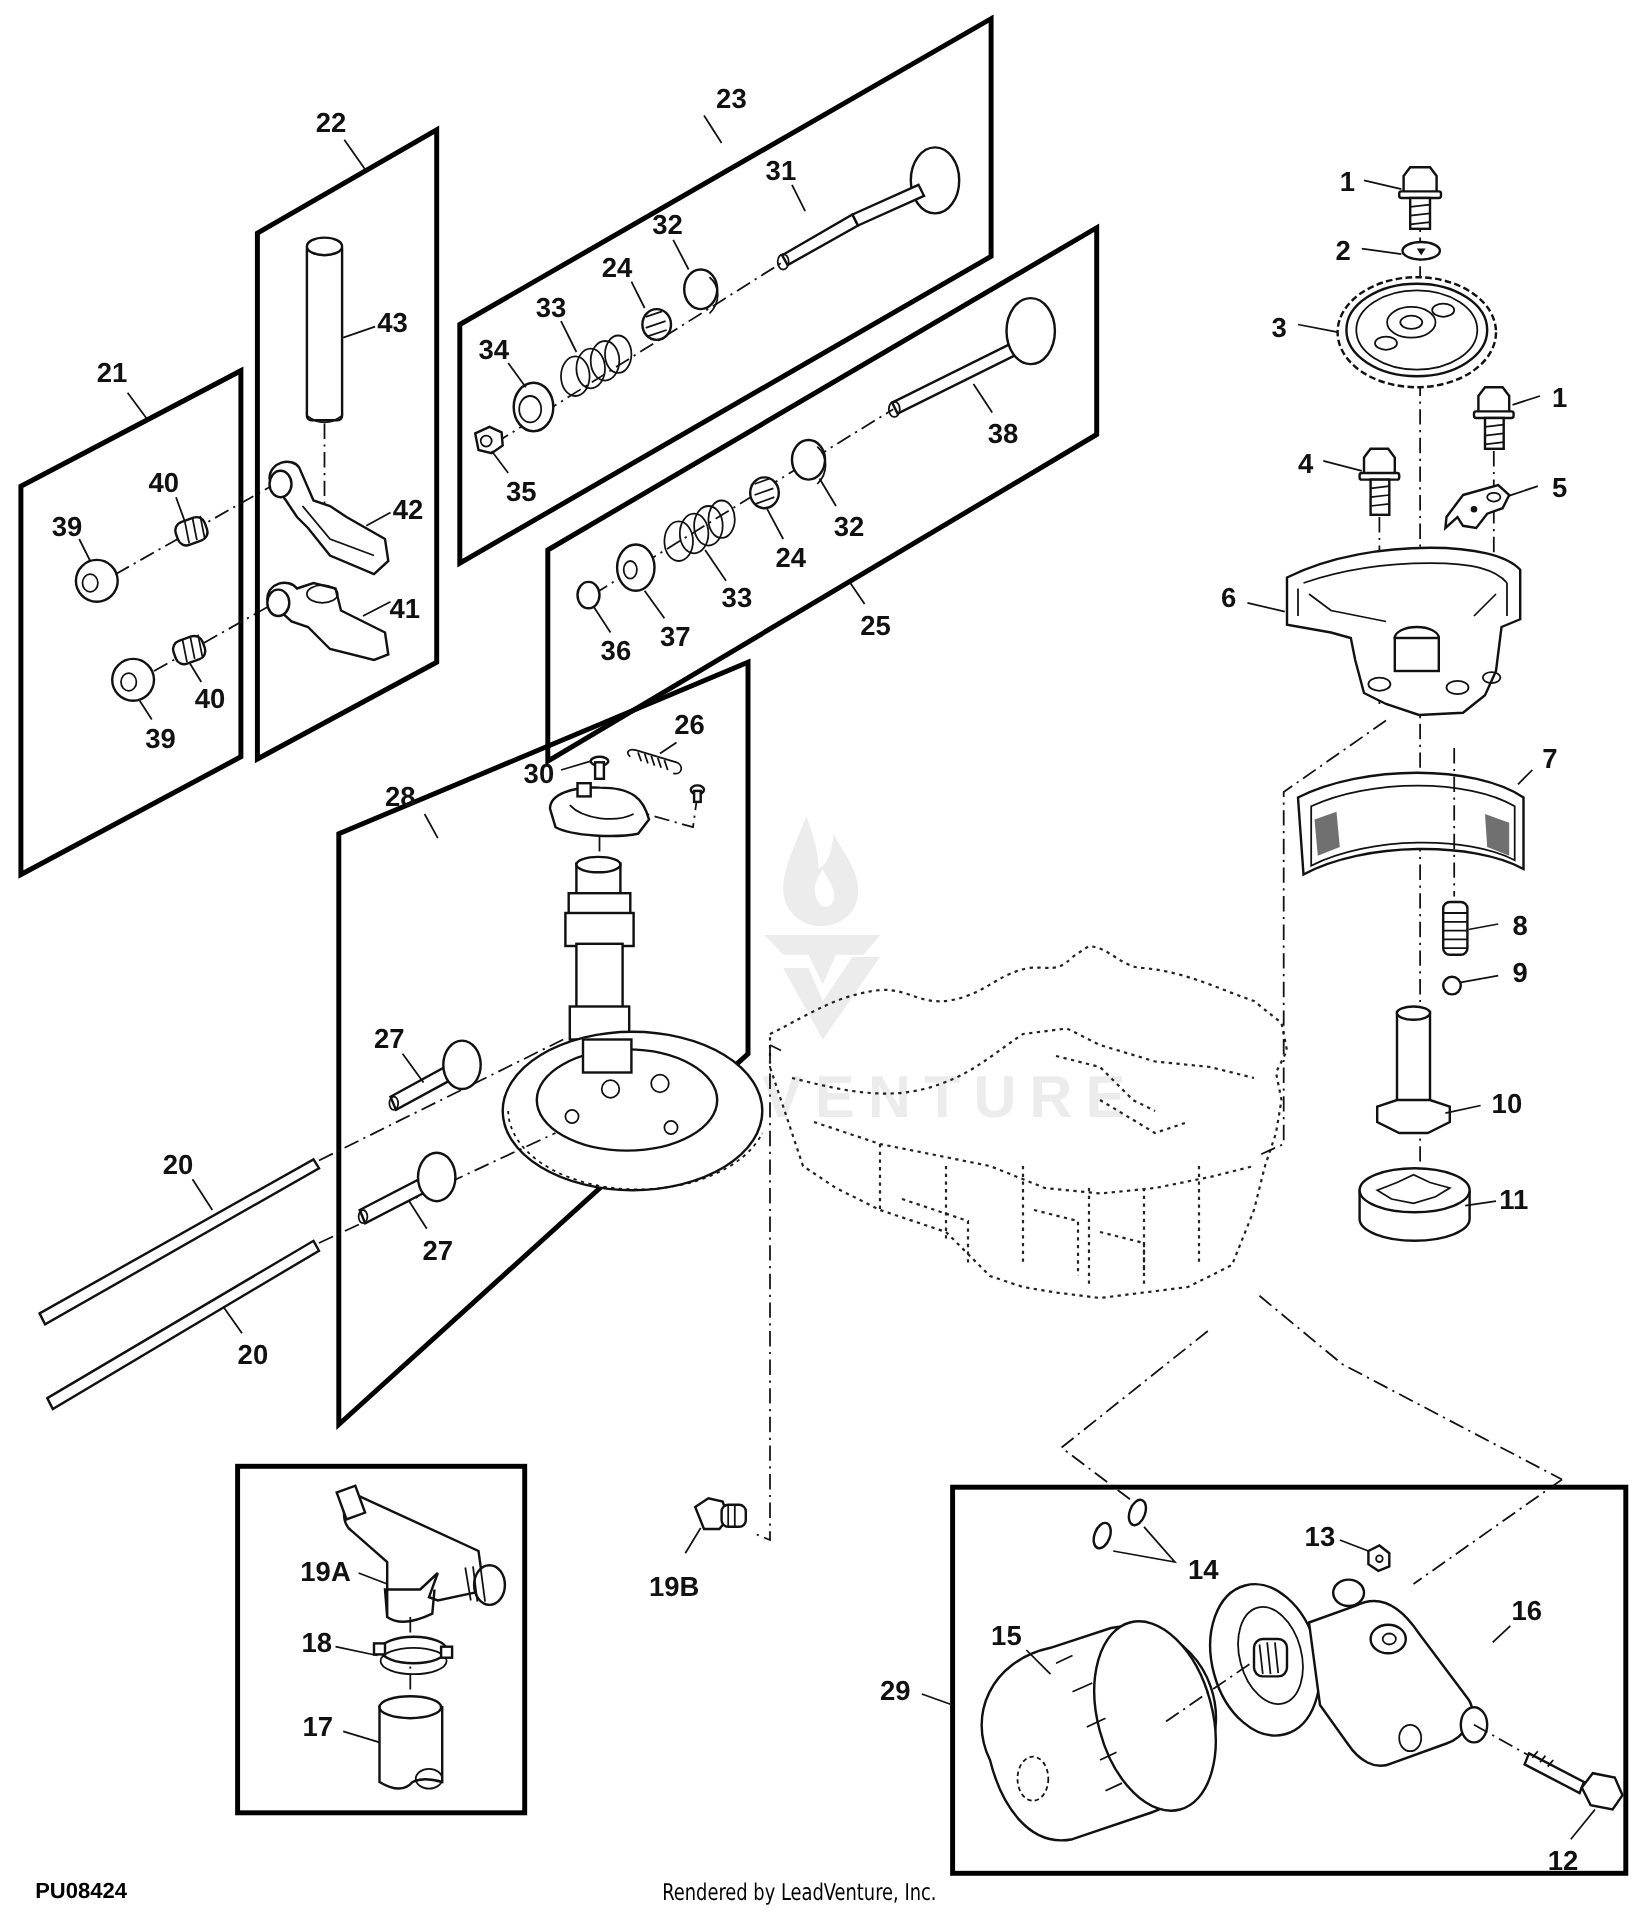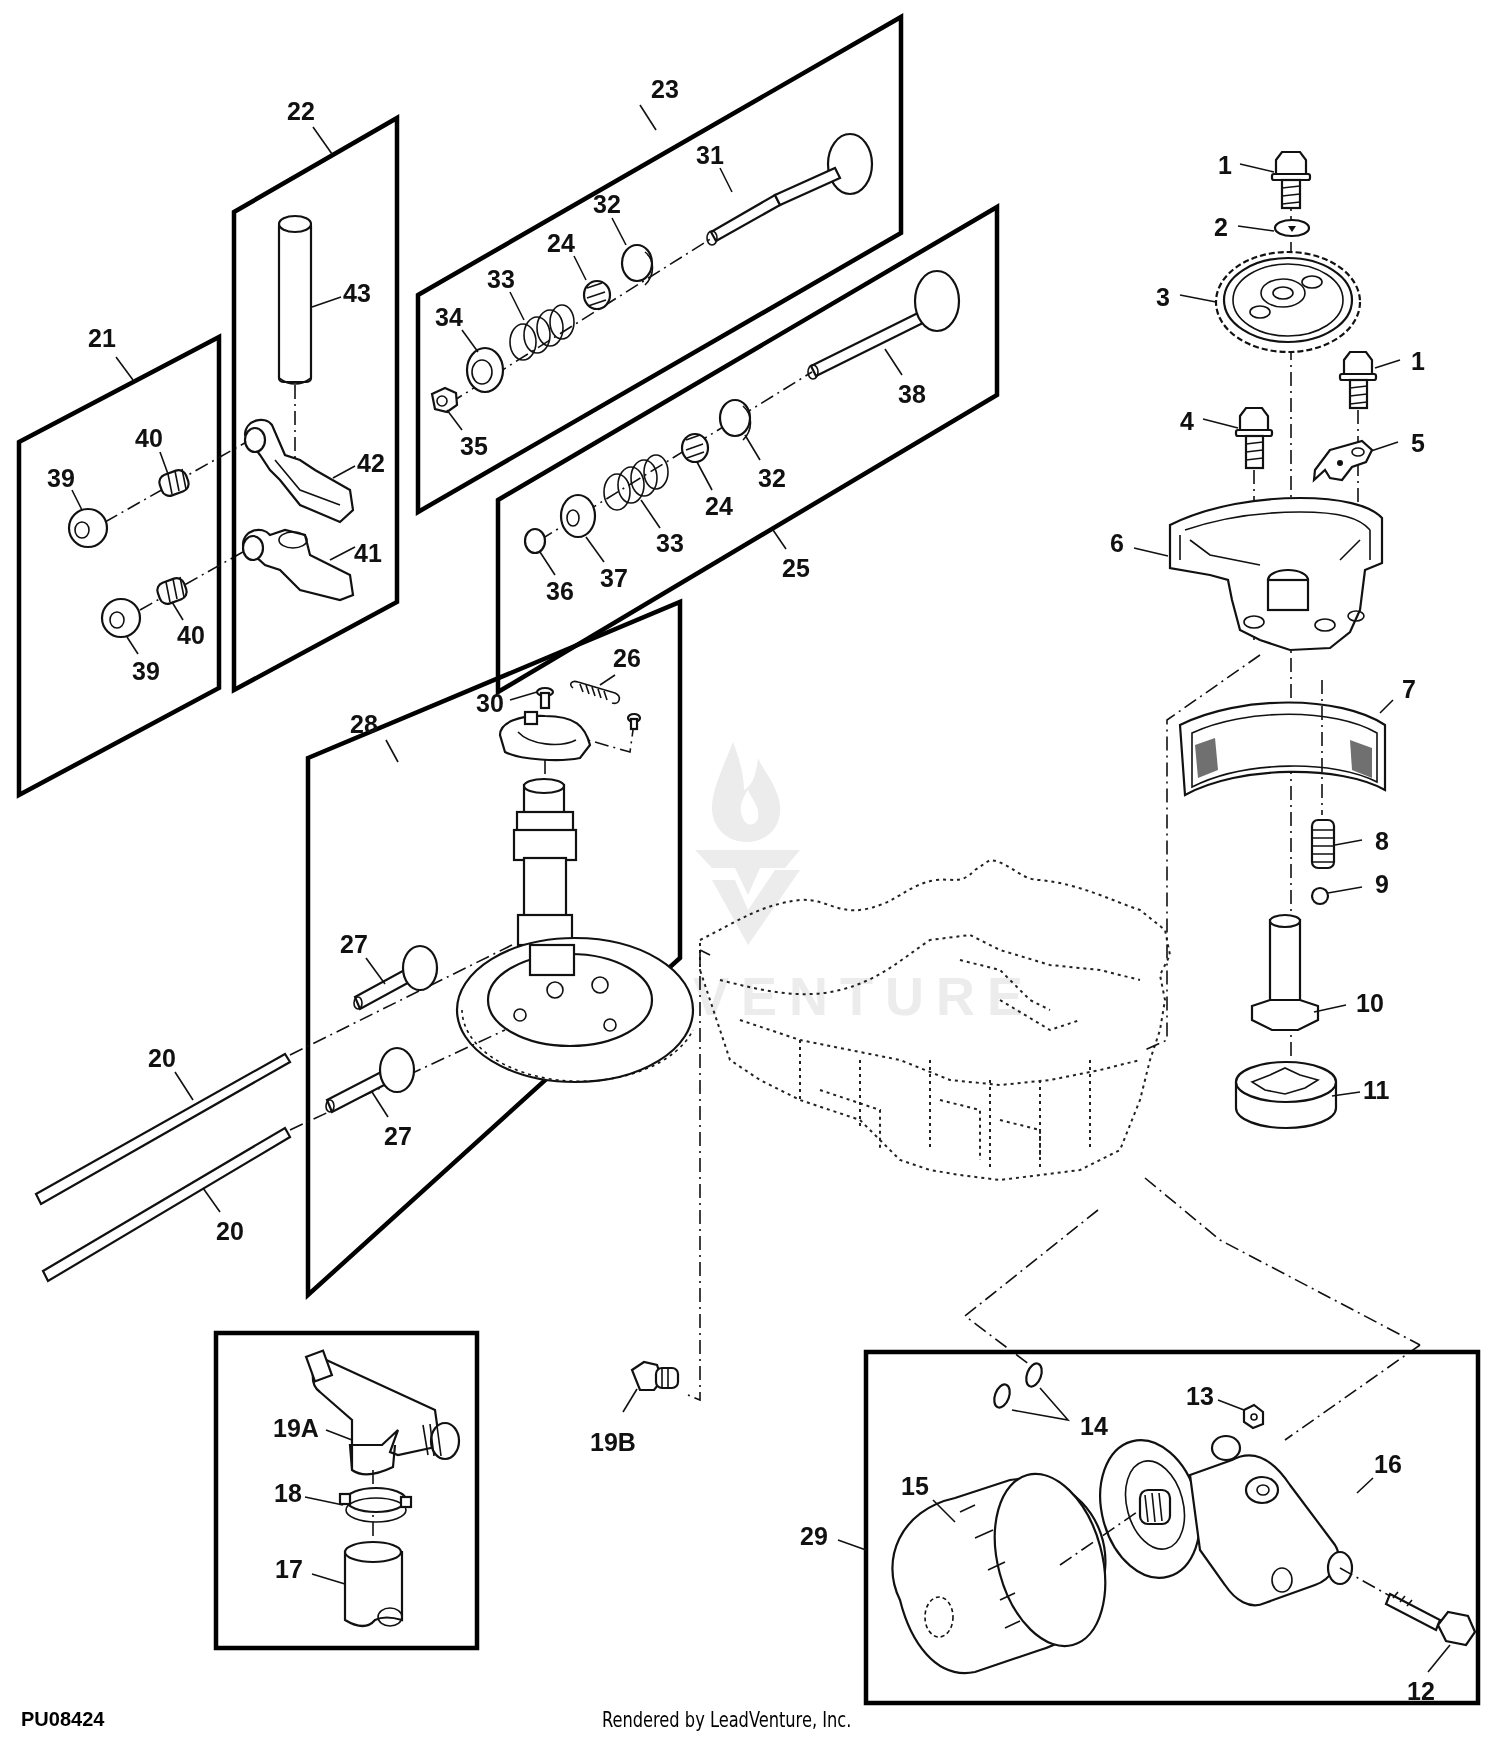--- a/index.html
+++ b/index.html
@@ -8,21 +8,21 @@
   #canvas { position: absolute; left: 0; top: 0; }
   .lbl { font-family: "Liberation Sans", sans-serif; font-weight: 700; font-size: 25px; fill: #111; }
   .box { fill: none; stroke: #000; stroke-width: 4.5; stroke-linejoin: miter; }
   .part { fill: #fff; stroke: #111; stroke-width: 2.2; }
   .thin { fill: none; stroke: #111; stroke-width: 1.6; }
   .leader { stroke: #111; stroke-width: 1.6; fill: none; }
   .axis { stroke: #111; stroke-width: 1.6; fill: none; stroke-dasharray: 14 5 2 5; }
   .phantom { fill: none; stroke: #222; stroke-width: 2; stroke-dasharray: 3 4; }
   .wm { fill: #ececec; }
   .wm-text { font-family: "Liberation Sans", sans-serif; font-weight: 700; font-size: 54px; fill: #ececec; letter-spacing: 12px; }
-  .footer-id { position: absolute; left: 21px; top: 1708px; font-family: "Liberation Sans", sans-serif;
+  .footer-id { position: absolute; left: 32px; top: 1708px; font-family: "Liberation Sans", sans-serif;
                font-weight: 700; font-size: 20px; color: #000; }
   .footer-credit { position: absolute; left: 602px; top: 1708px; font-family: "DejaVu Sans Condensed", "DejaVu Sans", sans-serif;
                    font-size: 21px; color: #000; transform: scaleX(0.86); transform-origin: left top; }
 </style>
 </head>
 <body>
 
 <svg id="canvas" width="1500" height="1750" viewBox="0 0 1500 1750" xmlns="http://www.w3.org/2000/svg">
 
   <g>

